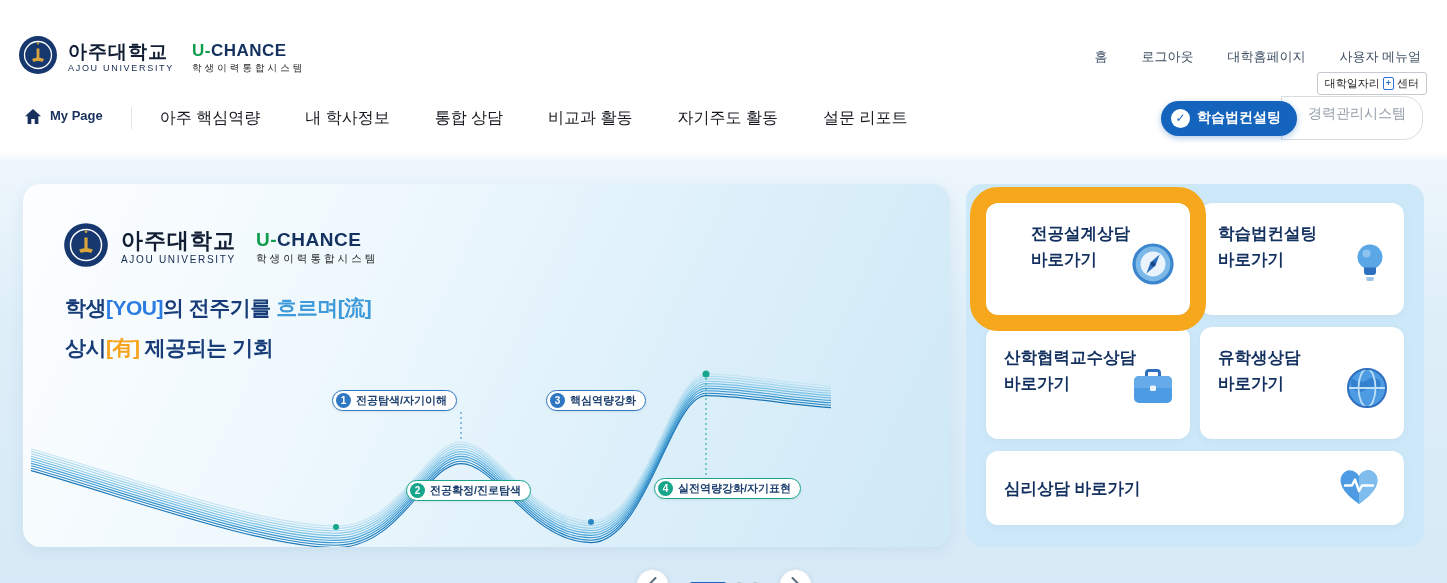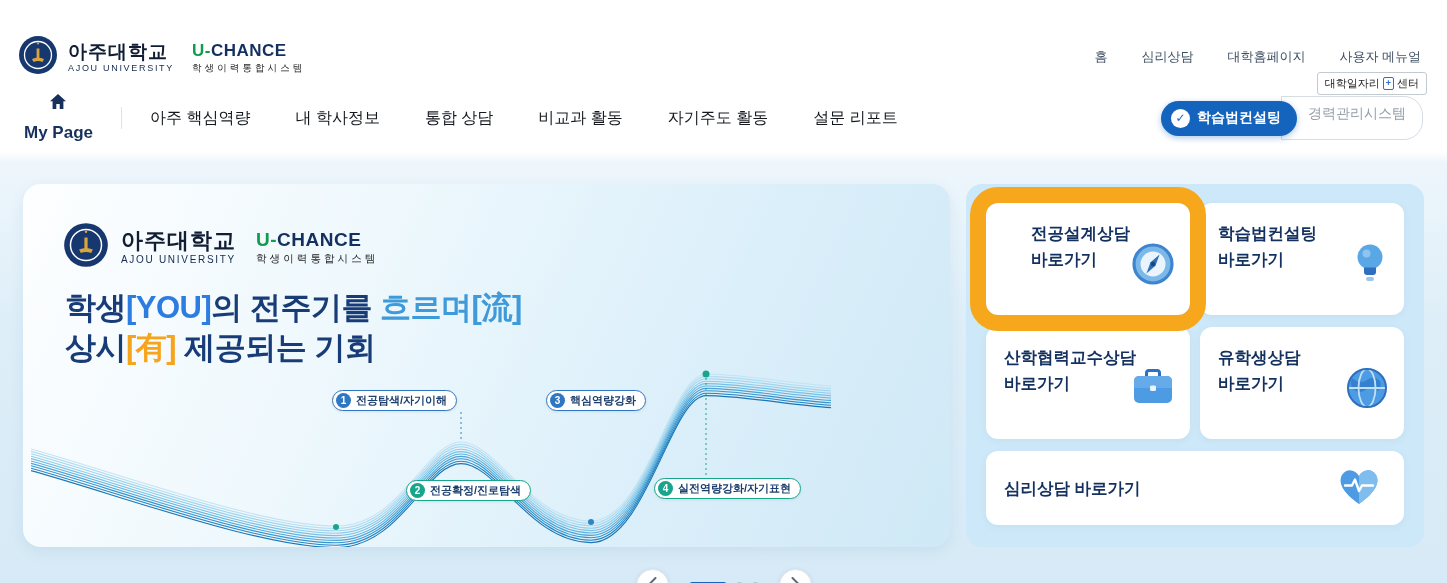--- a/index.html
+++ b/index.html
@@ -17,21 +17,21 @@
   .uchance{margin-left:8px;line-height:1;}
   .uc-line{font-size:17px;font-weight:bold;letter-spacing:.5px;display:block;}
   .uc-g{color:#0f9d4d;}
   .uc-n{color:#13305f;}
   .uc-sub{font-size:9.5px;color:#222;letter-spacing:3.1px;margin-top:4px;display:block;}
   .top-links{display:flex;gap:34px;font-size:13px;color:#3f4f63;}
   .top-links span{cursor:pointer;}
 
   
   .navbar{position:absolute;top:58px;left:0;width:100%;height:64px;display:flex;align-items:center;padding:0 24px;}
-  .mypage{display:flex;align-items:center;gap:8px;font-size:17px;font-weight:bold;color:#17305c;cursor:pointer;flex-direction:column;}
+  .mypage{display:flex;align-items:flex-start;gap:8px;font-size:13px;font-weight:bold;color:#17305c;cursor:pointer;}
   .nav-sep{width:1px;height:22px;background:#dfe3e8;margin:0 28px;}
   .menu{display:flex;gap:45px;font-size:16px;color:#15181d;font-weight:500;}
   .menu span{cursor:pointer;}
   .switch-wrap{margin-left:auto;position:relative;display:flex;align-items:center;}
   .pill-active{display:flex;align-items:center;gap:7px;background:#1464bd;color:#fff;font-size:14px;font-weight:bold;
                padding:8px 16px 8px 10px;border-radius:19px;z-index:2;cursor:pointer;
                box-shadow:0 2px 6px rgba(20,100,189,.35);}
   .check{width:19px;height:19px;border-radius:50%;background:#fff;color:#1464bd;font-size:12px;font-weight:bold;
          display:flex;align-items:center;justify-content:center;}
   .pill-inactive{background:#fff;border:1px solid #d8dde3;color:#949ea9;font-size:14px;cursor:pointer;
@@ -43,21 +43,21 @@
 
   
   .banner{position:absolute;left:23px;top:156px;width:927px;height:363px;border-radius:18px;overflow:hidden;
           background:linear-gradient(115deg,#fdfeff 0%,#eef8fd 35%,#dbeffa 70%,#cfe9f6 100%);
           box-shadow:0 4px 14px rgba(90,140,180,.12);}
   .banner-logo{position:absolute;left:40px;top:38px;display:flex;align-items:center;gap:12px;}
   .banner-logo .univ-kr{font-size:22px;}
   .banner-logo .univ-en{font-size:10px;}
   .banner-logo .uc-line{font-size:19px;}
   .banner-logo .uc-sub{font-size:10.5px;}
-  .banner-title{position:absolute;left:42px;top:104px;font-size:31px;font-weight:800;line-height:40px;
+  .banner-title{position:absolute;left:42px;top:104px;font-size:21px;font-weight:800;line-height:40px;
                 letter-spacing:-.5px;color:#173c77;}
   .t-you{color:#2d7ce2;}
   .t-flow{color:#3e9ad8;}
   .t-yu{color:#f6a41c;}
   .wave{position:absolute;left:8px;top:170px;}
   .step-pill{position:absolute;display:flex;align-items:center;gap:5px;background:#fff;border-radius:11px;
              padding:2px 9px 2px 3px;font-size:11px;font-weight:bold;color:#1c3f6e;
              box-shadow:0 1px 3px rgba(0,0,0,.08);white-space:nowrap;}
   .step-pill.blue{border:1px solid #2f77c2;}
   .step-pill.green{border:1px solid #17a58b;}
@@ -110,21 +110,21 @@
         <span class="univ-kr">아주대학교</span>
         <span class="univ-en">AJOU UNIVERSITY</span>
       </div>
       <div class="uchance">
         <span class="uc-line"><span class="uc-g">U-</span><span class="uc-n">CHANCE</span></span>
         <span class="uc-sub">학생이력통합시스템</span>
       </div>
     </div>
     <div class="top-links">
       <span>홈</span>
-      <span>심리상담</span>
+      <span>로그아웃</span>
       <span>대학홈페이지</span>
       <span>사용자 메뉴얼</span>
     </div>
   </div>
 
   <div class="navbar">
     <div class="mypage">
       <span>
         <svg width="18" height="17" viewBox="0 0 18 17">
             <path d="M9 1 L17 8.2 H14.4 V16 H10.7 V11 H7.3 V16 H3.6 V8.2 H1 Z" fill="#17305c"></path>

